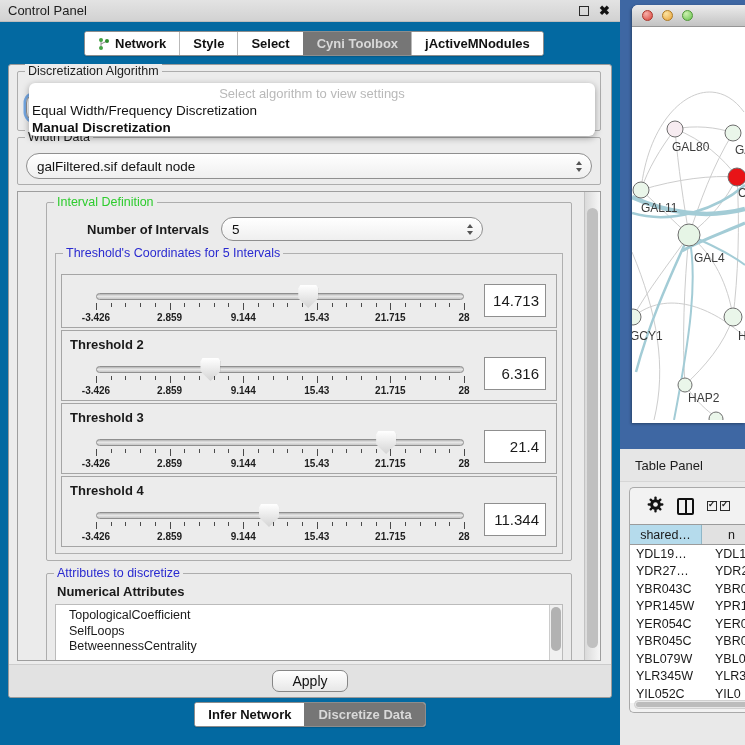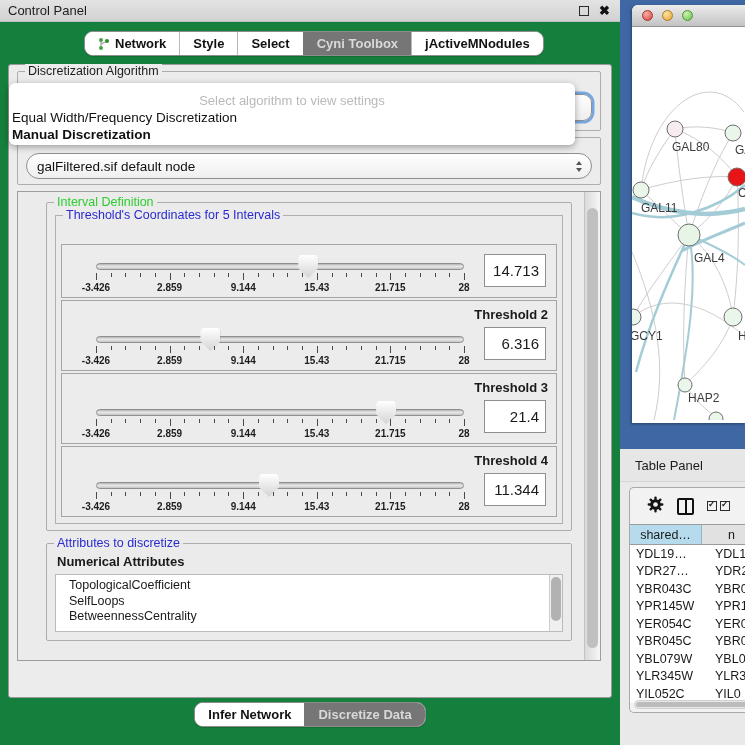--- a/index.html
+++ b/index.html
@@ -1,49 +1,49 @@
 <!DOCTYPE html>
 <html><head>
 <meta charset="utf-8">
 <style>
   * { margin:0; padding:0; box-sizing:border-box; }
   html,body { width:745px; height:745px; overflow:hidden; }
   body { font-family:"Liberation Sans", sans-serif; background:#e9e9e9; color:#1a1a1a; position:relative; }
 
   
-  .control-panel { position:absolute; left:0; top:0; width:620px; height:745px; background:#15803d; }
+  .control-panel { position:absolute; left:0; top:0; width:620px; height:745px; background:#0369a1; }
   .cp-titlebar { height:22px; background:linear-gradient(#e3e3e3,#d2d2d2); border-bottom:1px solid #bdbdbd;
                  display:flex; align-items:center; padding:0 10px 0 8px; font-size:13px; color:#1d1d1d; }
   .cp-titlebar .spacer { flex:1; }
   .float-icon { width:10px; height:10px; border:1.5px solid #2b2b2b; display:inline-block; margin-right:10px; }
   .close-icon { font-weight:bold; font-size:13px; color:#111; cursor:default; }
 
-  .tabgroup { display:inline-flex; border:1px solid #8d8d8d; border-radius:9px; overflow:hidden;
+  .tabgroup { display:inline-flex; border:1px solid #8d8d8d; border-radius:3px; overflow:hidden;
               background:#fff; font-size:13px; font-weight:bold; box-shadow:0 1px 1px rgba(0,0,0,.15); }
   .tabgroup .tab { padding:4px 13px; background:#fff; color:#111; display:flex; align-items:center; gap:5px; white-space:nowrap; }
   .tabgroup .tab + .tab { border-left:1px solid #b9b9b9; }
   .tabgroup .tab.selected { background:#767676; color:#d9d9d9; border-left-color:#767676; }
   .top-tabs { position:absolute; left:84px; top:31px; }
   .bottom-tabs { position:absolute; left:0; right:0; top:702px; display:flex; justify-content:center; }
 
   .main-box { position:absolute; left:8px; top:64px; width:604px; height:634px;
               border:1px solid #9a9a9a; border-radius:3px; background:#ececec; }
 
   .titled-group { position:relative; border:1px solid #adadad; border-radius:2px; }
   .group-label { position:absolute; top:-8px; left:7px; background:#ececec; padding:0 3px; font-size:12.5px; }
   .group-label.dark { color:#1c1c1c; }
   .group-label.green { color:#2ecc2e; }
   .group-label.blue { color:#2a2ad0; }
 
   .algo-group { position:absolute; left:8px; top:6px; right:10px; height:60px; }
   .algo-combo { position:absolute; left:8px; right:8px; top:22px; height:27px; border-radius:9px;
                 border:1px solid #8f8f8f; background:linear-gradient(#ffffff,#eeeeee);
                 box-shadow:0 0 0 2.5px #74a7e2; }
-  .algo-popup { position:absolute; left:0; top:18px; width:566px; height:62px; background:#fff;
-                border-radius:6px; box-shadow:0 2px 7px rgba(0,0,0,.35); z-index:6; padding-top:9px; }
+  .algo-popup { position:absolute; left:20px; top:18px; width:566px; height:53px; background:#fff;
+                border-radius:6px; box-shadow:0 2px 7px rgba(0,0,0,.35); z-index:6; padding-top:2px; }
   .popup-placeholder { text-align:center; color:#b9b9b9; font-size:13px; height:17px; line-height:17px; }
   .popup-item { font-size:13.5px; height:17px; line-height:17px; padding-left:3px; color:#111; }
   .popup-item.bold { font-weight:bold; }
 
   .table-data-group { position:absolute; left:8px; top:72px; right:10px; height:48px; }
   .combo { border:1px solid #8f8f8f; border-radius:13px; background:linear-gradient(#ffffff,#efefef);
            display:flex; align-items:center; font-size:13.5px; }
   .combo .combo-text { flex:1; padding-left:10px; color:#111; }
   .spin { display:flex; flex-direction:column; gap:3px; padding-right:9px; }
   .spin i { display:block; width:0; height:0; border-left:3.5px solid transparent; border-right:3.5px solid transparent; }
@@ -58,21 +58,21 @@
                  background:linear-gradient(to right,#dadada,#f6f6f6); border-left:1px solid #c2c2c2; }
   .v-scrollbar .sb-thumb { position:absolute; left:2px; right:2px; top:16px; bottom:12px;
                  background:#c0c0c0; border-radius:7px; }
 
   .interval-group { margin:10px 12px 6px 28px; padding:12px 8px 6px; background:#ebebeb; }
   .interval-group .group-label, .thresh-fieldset .group-label, .attr-group .group-label { background:#ebebeb; }
   .num-row { display:flex; align-items:center; margin:2px 0 12px 32px; }
   .num-label { font-weight:bold; font-size:13px; margin-right:12px; }
   .num-combo { width:262px; height:24px; }
 
-  .thresh-fieldset { position:relative; border:1px solid #b0b0b0; padding:28px 4px 4px;text-align:right; }
+  .thresh-fieldset { position:relative; border:1px solid #b0b0b0; padding:20px 4px 4px; }
   .th-box { border:1px solid #a5a5a5; margin:0 1px 2px; padding:6px 8px 2px; background:#ececec; }
   .th-title { font-weight:bold; font-size:13px; margin-bottom:2px; }
   .th-row { display:flex; align-items:center; }
   .slider-wrap { flex:1; padding:12px 8px 0 26px; }
   .track { position:relative; height:7px; border-radius:4px; border:1px solid #8f8f8f;
            background:linear-gradient(#b3b3b3,#e9e9e9 45%,#c6c6c6); }
   .knob { position:absolute; top:-9px; width:20px; height:23px; transform:translateX(-50%);
           background:linear-gradient(#ffffff,#d4d4d4); filter:drop-shadow(0 0 1px #7e7e7e);
           clip-path:polygon(10% 0,90% 0,100% 15%,100% 58%,50% 100%,0 58%,0 15%); }
   .ticks { position:relative; height:8px; margin-top:3px; }
@@ -196,20 +196,30 @@
               <i class="up"></i>
               <i class="dn"></i>
             </span>
         </div>
       </div>
 
       <div class="scroll-panel">
         <div class="scroll-content">
           <div class="interval-group titled-group">
             <span class="group-label green">Interval Definition</span>
+            <div class="num-row">
+              <span class="num-label">Number of Intervals</span>
+              <div class="combo num-combo">
+                <span class="combo-text">5</span>
+                <span class="spin">
+                    <i class="up"></i>
+                    <i class="dn"></i>
+                  </span>
+              </div>
+            </div>
             <div class="thresh-fieldset">
               <span class="group-label blue">Threshold's Coordinates for 5 Intervals</span>
               <div id="thresholds">
                   <div class="th-box">
                     <div class="th-row">
                       <div class="slider-wrap">
                         <div class="track">
                           <div class="knob" style="left: 57.7197%;"></div>
                         </div>
                         <div class="ticks">
@@ -410,20 +420,23 @@
                   <div class="sb-thumb"></div>
                 </div>
             </div>
           </div>
         </div>
         <div class="v-scrollbar">
             <div class="sb-thumb"></div>
           </div>
       </div>
 
+      <div class="apply-bar">
+        <button class="apply-btn">Apply</button>
+      </div>
     </div>
 
     <div class="bottom-tabs">
       <div class="tabgroup" id="bottom-tabgroup">
           <div class="tab">
             <span>Infer Network</span>
           </div>
           <div class="tab selected">
             <span>Discretize Data</span>
           </div>

